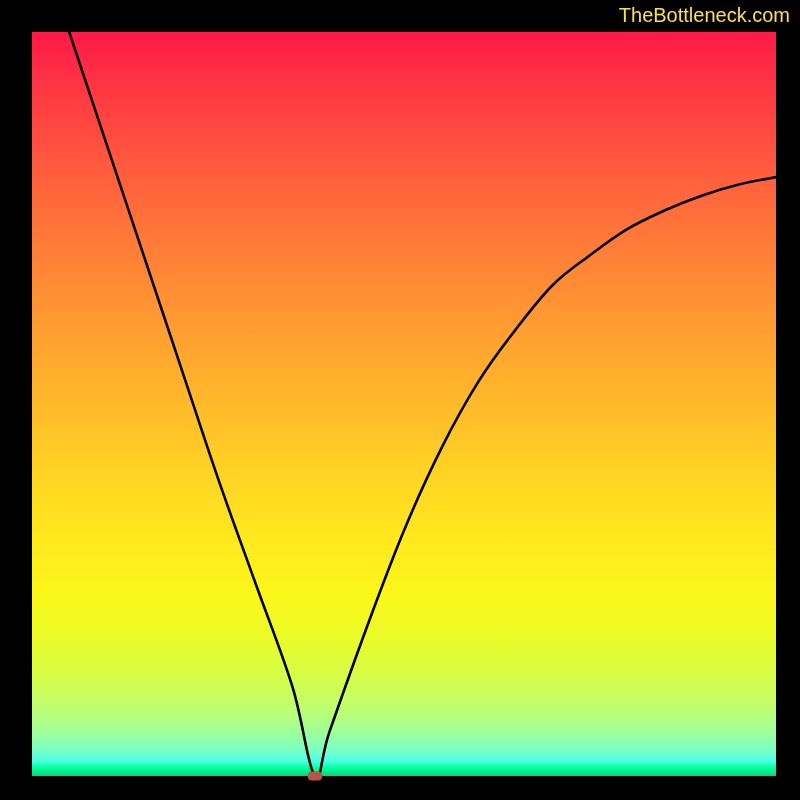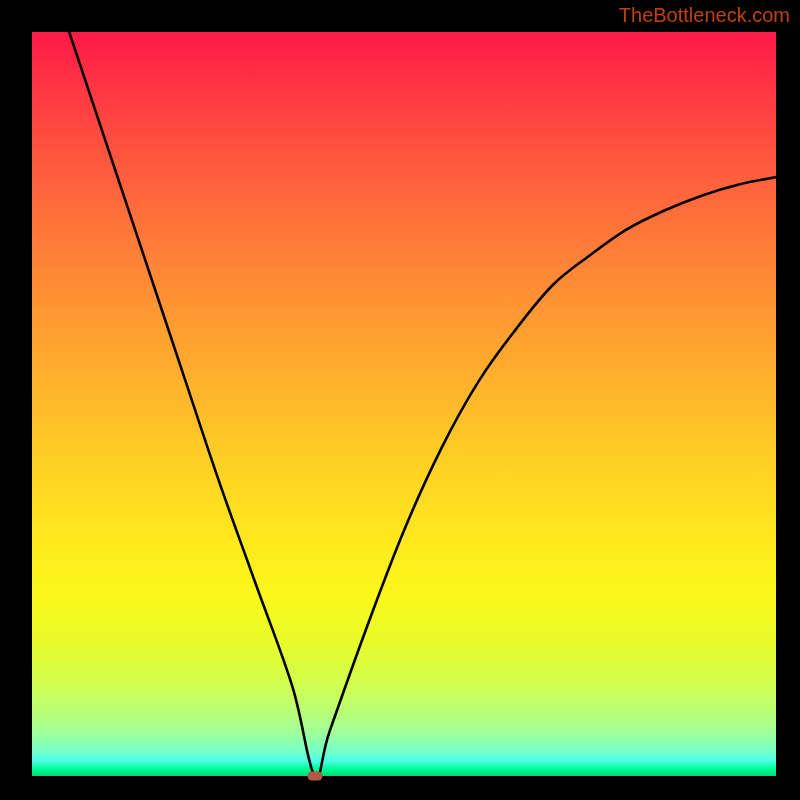--- a/index.html
+++ b/index.html
@@ -8,21 +8,21 @@
     height: 800px;
     background: #000;
     position: relative;
     font-family: Arial, sans-serif;
     overflow: hidden;
   }
   .watermark {
     position: absolute;
     top: 4px;
     right: 10px;
-    color: #c2410c;
+    color: #fde047;
     font-size: 20px;
     font-weight: 500;
     z-index: 10;
   }
   .plot-area {
     position: absolute;
     left: 32px;
     top: 32px;
     width: 744px;
     height: 744px;

